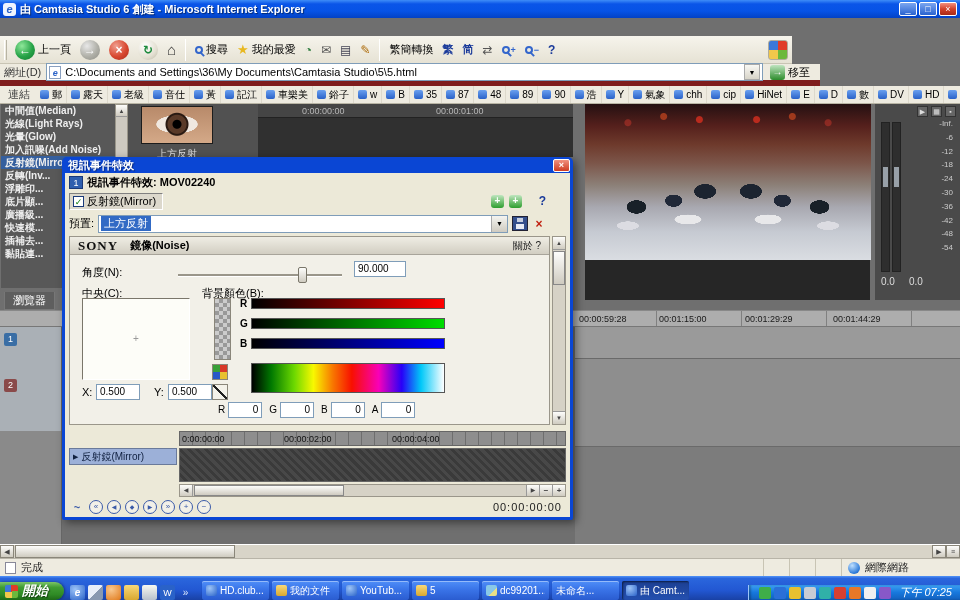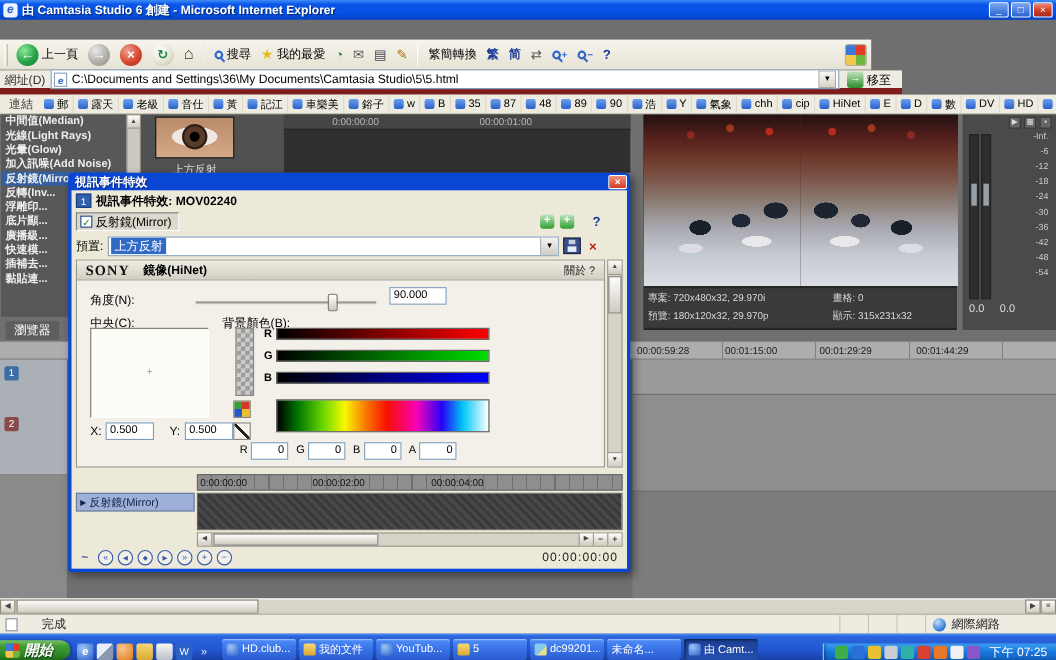--- a/index.html
+++ b/index.html
@@ -272,21 +272,21 @@
   .kftimecode{margin-left:auto;padding-right:4px;font-size:11px;letter-spacing:1px;color:#222;}
 
   
   .hscroll{position:absolute;left:0;top:544px;width:960px;height:14px;background:#d8d4c8;border-top:1px solid #fff;display:flex;align-items:stretch;}
   .hsb{width:14px;background:linear-gradient(#fdfdfb,#cfcbc0);border:1px solid #8a867a;text-align:center;font-size:7px;line-height:12px;color:#444;}
   .hs-thumb{width:220px;margin-left:1px;background:linear-gradient(#fdfdfb,#cfcbc0);border:1px solid #8a867a;}
   .hs-spacer{flex:1;}
 
   .statusbar{position:absolute;left:0;top:558px;width:960px;height:18px;background:#eeebe0;border-top:1px solid #b8b4a8;
     display:flex;align-items:center;font-size:11px;color:#222;}
-  .sb-left{flex:1;display:flex;align-items:center;gap:22px;padding-left:5px;border-right:1px solid #c8c4b4;height:100%;}
+  .sb-left{flex:1;display:flex;align-items:center;gap:5px;padding-left:5px;border-right:1px solid #c8c4b4;height:100%;}
   .sb-doc{width:11px;height:12px;background:#fff;border:1px solid #889;}
   .sb-pane{width:26px;height:100%;border-right:1px solid #c8c4b4;}
   .sb-right{width:118px;height:100%;display:flex;align-items:center;gap:5px;padding-left:6px;}
   .globe{width:12px;height:12px;border-radius:50%;background:radial-gradient(circle at 35% 30%,#bfe0ff,#2a78d8 70%,#1a4a98);}
 
   .taskbar{position:absolute;left:0;top:576px;width:960px;height:24px;display:flex;align-items:flex-end;
     background:linear-gradient(180deg,#5294f8 0%,#2a66dd 10%,#2257d2 60%,#1941a5 100%);}
   .startbtn{width:64px;border-radius:0 10px 10px 0;display:flex;align-items:center;gap:4px;padding:0 8px 0 5px;
     background:linear-gradient(180deg,#7cc467 0%,#3f9c33 30%,#2f8a25 70%,#1e6a18 100%);box-shadow:1px 0 3px rgba(0,0,0,.4);}
   .startflag{width:13px;height:13px;border-radius:2px;background:conic-gradient(#e03c28 0 25%,#6cb83c 0 50%,#f2c84b 0 75%,#3c78d8 0);}
@@ -318,21 +318,21 @@
   .trayicon{width:12px;height:12px;border-radius:2px;}
   .trayicon.green{background:#3fae49;}
   .trayicon.red{background:#d84030;}
   .trayicon.blue{background:#2a6fd8;}
   .trayicon.yellow{background:#e8c030;}
   .trayicon.teal{background:#30b0a8;}
   .trayicon.gray{background:#c8ccd4;}
   .trayicon.orange{background:#e87828;}
   .trayicon.purple{background:#8858c8;}
   .trayicon.white{background:#f0f0f0;}
-  .clock{color:#fff;font-size:11px;margin-left:5px;white-space:nowrap;}
+  .clock{color:#fff;font-size:11px;margin-left:5px;white-space:nowrap;font-style:italic;}
 </style>
 </head>
 <body>
 
 <div id="screen">
 
   <div class="titlebar">
     <span class="ie-e">e</span>
     <span class="txt">由 Camtasia Studio 6 創建 - Microsoft Internet Explorer</span>
     <span class="winbtns">
@@ -482,27 +482,20 @@
       <span class="tc">0:00:00:00</span>
           <span class="tc">00:00:01:00</span>
         </div>
     </div>
 
     <div class="preview">
       <div class="vframe">
         <div class="vhalf left"></div>
         <div class="vhalf right"></div>
       </div>
-      <div class="pvinfo">
-
-      <div class="pvi"><span>專案:</span> <span>720x480x32, 29.970i</span></div>
-          <div class="pvi"><span>畫格:</span> <span>0</span></div>
-          <div class="pvi"><span>預覽:</span> <span>180x120x32, 29.970p</span></div>
-          <div class="pvi"><span>顯示:</span> <span>315x231x32</span></div>
-        </div>
     </div>
 
     <div class="meterpanel">
       <div class="meter-icons">
         <span class="mico">▶</span>
         <span class="mico">▦</span>
         <span class="mico">▪</span>
       </div>
       <div class="mbar l"></div>
       <div class="mbar r"></div>
@@ -578,21 +571,21 @@
           <span class="selt">上方反射</span>
           <span class="cdrop">▼</span>
         </span>
         <span class="floppybtn"></span>
         <span class="delbtn">×</span>
       </div>
 
       <div class="plugpanel">
         <div class="plughead">
           <span class="sony">SONY</span>
-          <span class="plugname">鏡像(HiNet)</span>
+          <span class="plugname">鏡像(Noise)</span>
           <span class="about">關於 ?</span>
         </div>
 
         <span class="plbl lbl-angle">角度(N):</span>
         <div class="slider"></div>
         <div class="sliderhandle"></div>
         <div class="numbox anglebox">90.000</div>
 
         <span class="plbl lbl-center">中央(C):</span>
         <div class="centerbox"></div>

